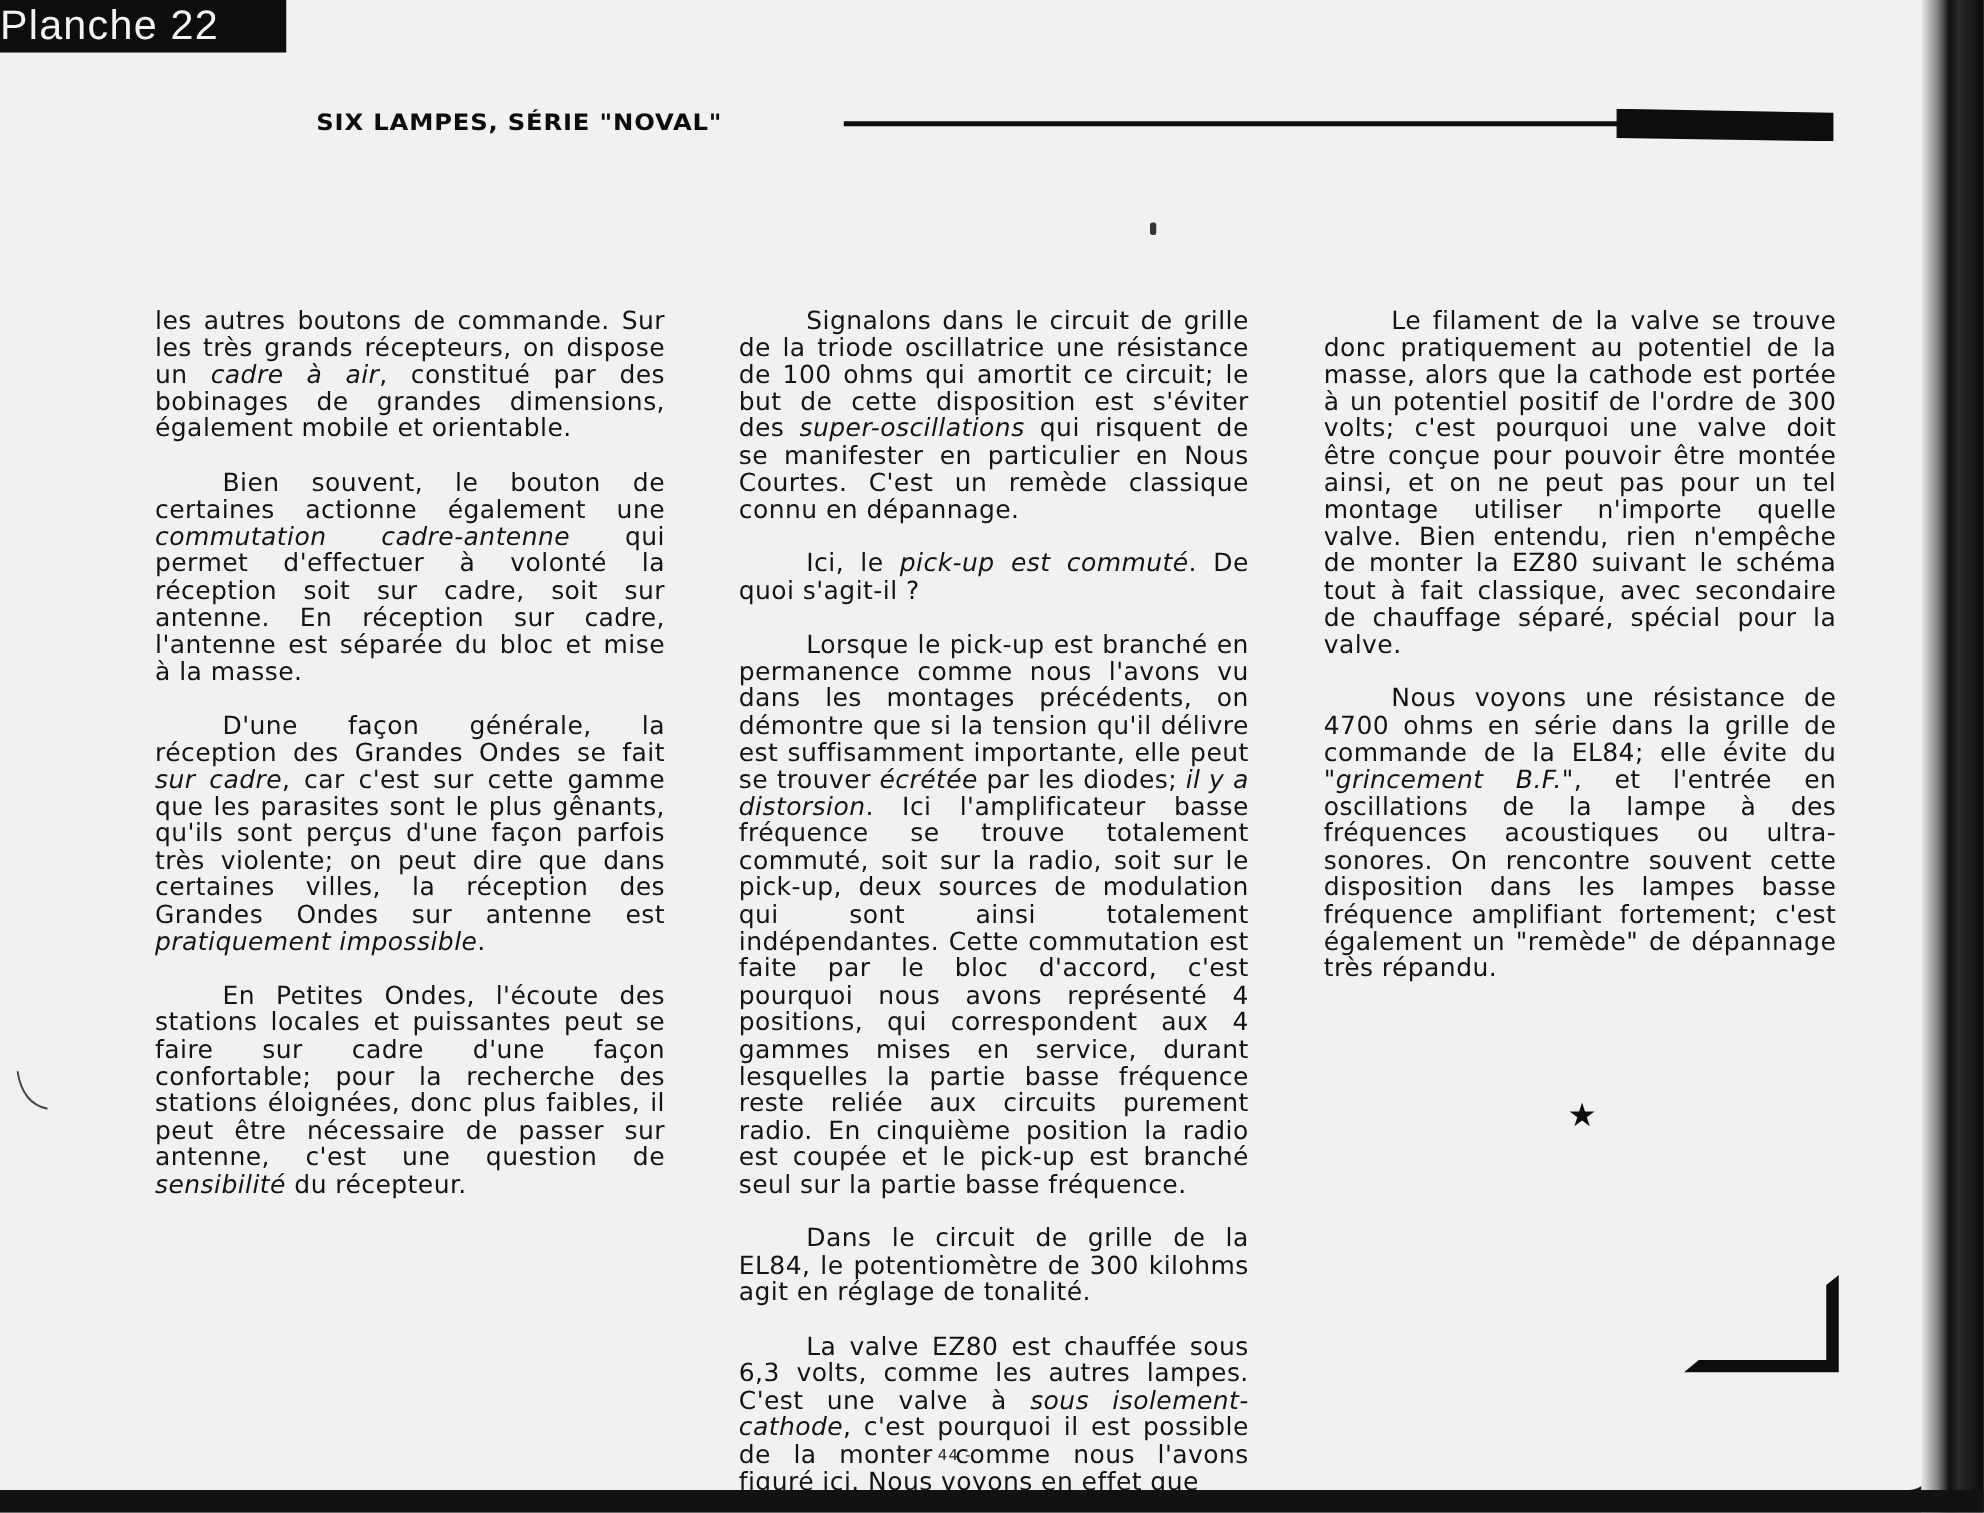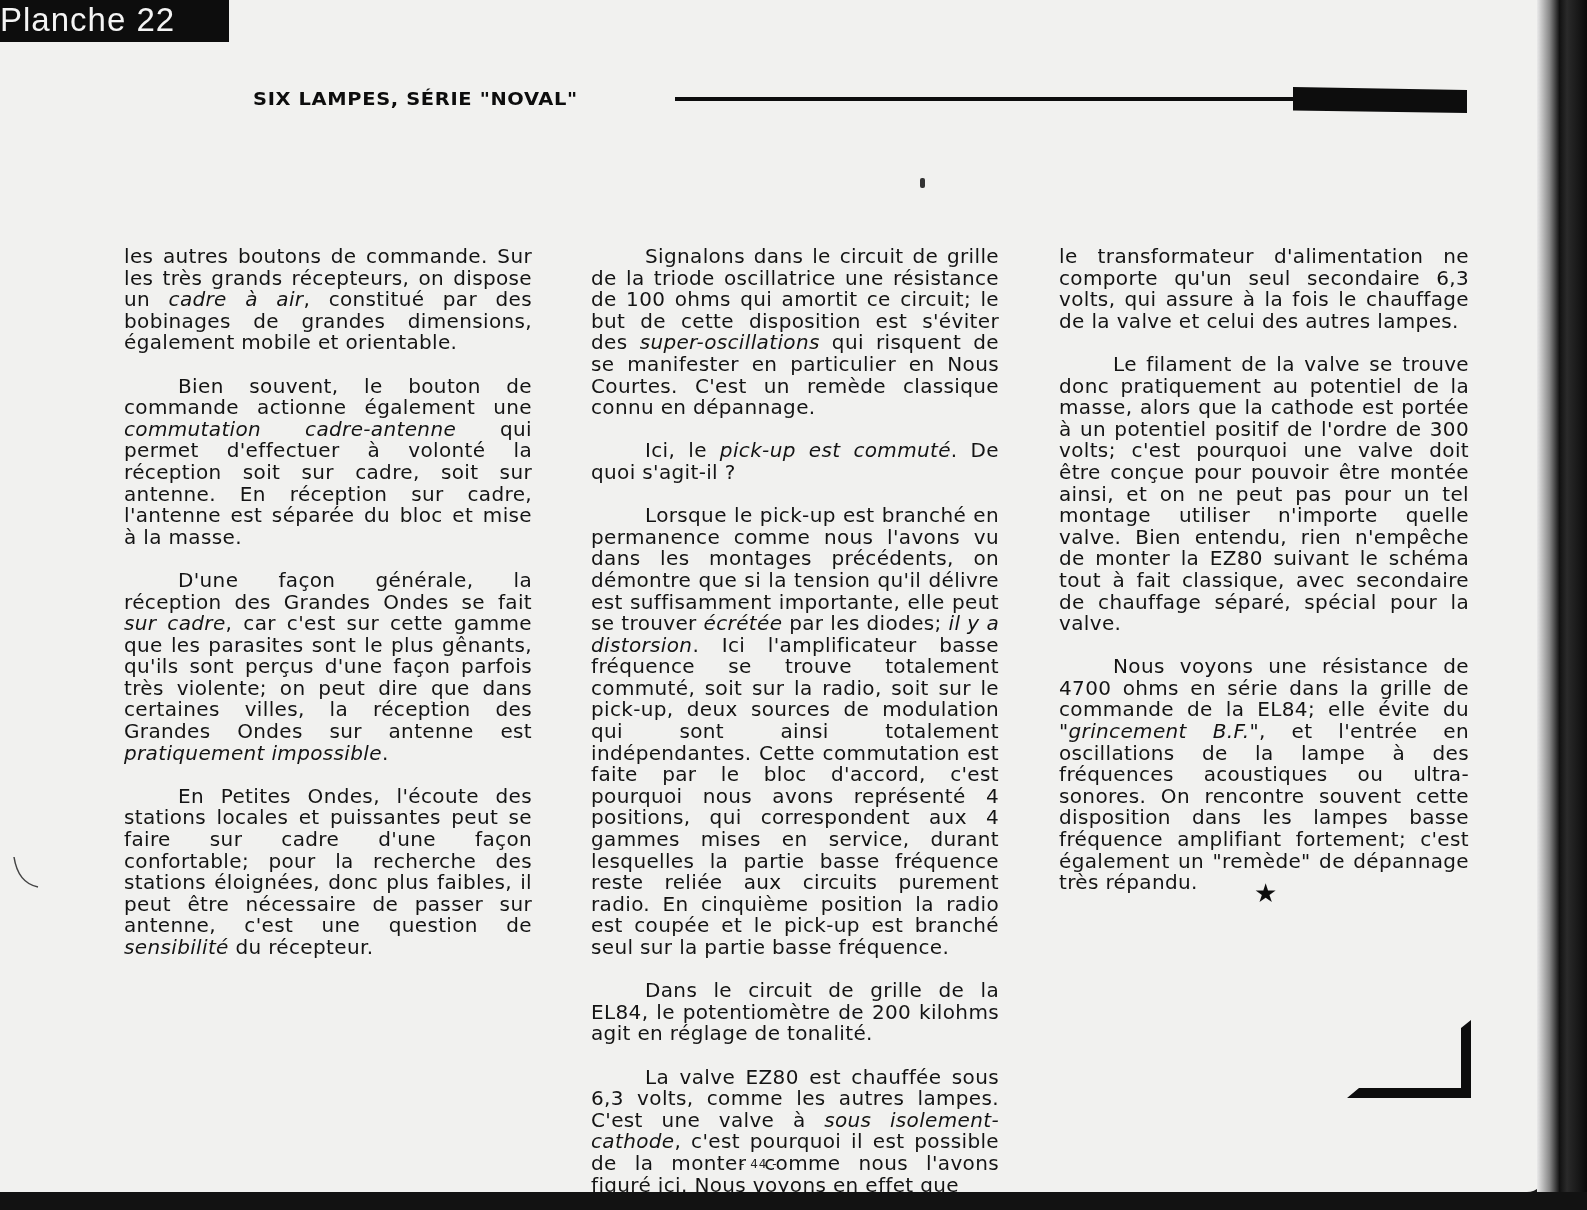--- a/index.html
+++ b/index.html
@@ -76,33 +76,32 @@
   <div class="plate">Planche 22</div>
 
   <div class="header-title">SIX LAMPES, SÉRIE "NOVAL"</div>
   <div class="rule-thin"></div>
   <div class="rule-thick"></div>
 
   <div class="speck"></div>
 
   <div class="col c1">
       <p><span>les autres boutons de commande. Sur les très grands récepteurs, on dispose un </span><em>cadre à air</em><span>, constitué par des bobinages de grandes dimensions, également mobile et orientable.</span></p>
-      <p class="ind"><span>Bien souvent, le bouton de commande actionne également une </span><em>commutation cadre-antenne</em><span> qui permet d'effectuer à volonté la réception soit sur cadre, soit sur antenne. En réception sur cadre, l'antenne est séparée du bloc et mise à la masse.</span></p>
+      <p class="ind"><span>Bien souvent, le bouton de certaines actionne également une </span><em>commutation cadre-antenne</em><span> qui permet d'effectuer à volonté la réception soit sur cadre, soit sur antenne. En réception sur cadre, l'antenne est séparée du bloc et mise à la masse.</span></p>
       <p class="ind"><span>D'une façon générale, la réception des Grandes Ondes se fait </span><em>sur cadre</em><span>, car c'est sur cette gamme que les parasites sont le plus gênants, qu'ils sont perçus d'une façon parfois très violente; on peut dire que dans certaines villes, la réception des Grandes Ondes sur antenne est </span><em>pratiquement impossible</em><span>.</span></p>
       <p class="ind"><span>En Petites Ondes, l'écoute des stations locales et puissantes peut se faire sur cadre d'une façon confortable; pour la recherche des stations éloignées, donc plus faibles, il peut être nécessaire de passer sur antenne, c'est une question de </span><em>sensibilité</em><span> du récepteur.</span></p>
     </div>
   <div class="col c2">
       <p class="ind"><span>Signalons dans le circuit de grille de la triode oscillatrice une résistance de 100 ohms qui amortit ce circuit; le but de cette disposition est s'éviter des </span><em>super-oscillations</em><span> qui risquent de se manifester en particulier en Nous Courtes. C'est un remède classique connu en dépannage.</span></p>
       <p class="ind"><span>Ici, le </span><em>pick-up est commuté</em><span>. De quoi s'agit-il ?</span></p>
       <p class="ind"><span>Lorsque le pick-up est branché en permanence comme nous l'avons vu dans les montages précédents, on démontre que si la tension qu'il délivre est suffisamment importante, elle peut se trouver </span><em>écrétée</em><span> par les diodes; </span><em>il y a distorsion</em><span>. Ici l'amplificateur basse fréquence se trouve totalement commuté, soit sur la radio, soit sur le pick-up, deux sources de modulation qui sont ainsi totalement indépendantes. Cette commutation est faite par le bloc d'accord, c'est pourquoi nous avons représenté 4 positions, qui correspondent aux 4 gammes mises en service, durant lesquelles la partie basse fréquence reste reliée aux circuits purement radio. En cinquième position la radio est coupée et le pick-up est branché seul sur la partie basse fréquence.</span></p>
-      <p class="ind"><span>Dans le circuit de grille de la EL84, le potentiomètre de 200 kilohms agit en réglage de tonalité.</span></p>
+      <p class="ind"><span>Dans le circuit de grille de la EL84, le potentiomètre de 300 kilohms agit en réglage de tonalité.</span></p>
       <p class="ind"><span>La valve EZ80 est chauffée sous 6,3 volts, comme les autres lampes. C'est une valve à </span><em>sous isolement-cathode</em><span>, c'est pourquoi il est possible de la monter comme nous l'avons figuré ici. Nous voyons en effet que</span></p>
     </div>
   <div class="col c3">
-      <p><span>le transformateur d'alimentation ne comporte qu'un seul secondaire 6,3 volts, qui assure à la fois le chauffage de la valve et celui des autres lampes.</span></p>
       <p class="ind"><span>Le filament de la valve se trouve donc pratiquement au potentiel de la masse, alors que la cathode est portée à un potentiel positif de l'ordre de 300 volts; c'est pourquoi une valve doit être conçue pour pouvoir être montée ainsi, et on ne peut pas pour un tel montage utiliser n'importe quelle valve. Bien entendu, rien n'empêche de monter la EZ80 suivant le schéma tout à fait classique, avec secondaire de chauffage séparé, spécial pour la valve.</span></p>
       <p class="ind"><span>Nous voyons une résistance de 4700 ohms en série dans la grille de commande de la EL84; elle évite du </span><em>"grincement B.F."</em><span>, et l'entrée en oscillations de la lampe à des fréquences acoustiques ou ultra-sonores. On rencontre souvent cette disposition dans les lampes basse fréquence amplifiant fortement; c'est également un "remède" de dépannage très répandu.</span></p>
     </div>
 
   <div class="star">★</div>
 
   <svg class="corner" viewBox="0 0 125 78">
     <polygon points="114,8 124,0 124,78 0,78 12,68 114,68" fill="#0d0d0d"></polygon>
   </svg>
 

